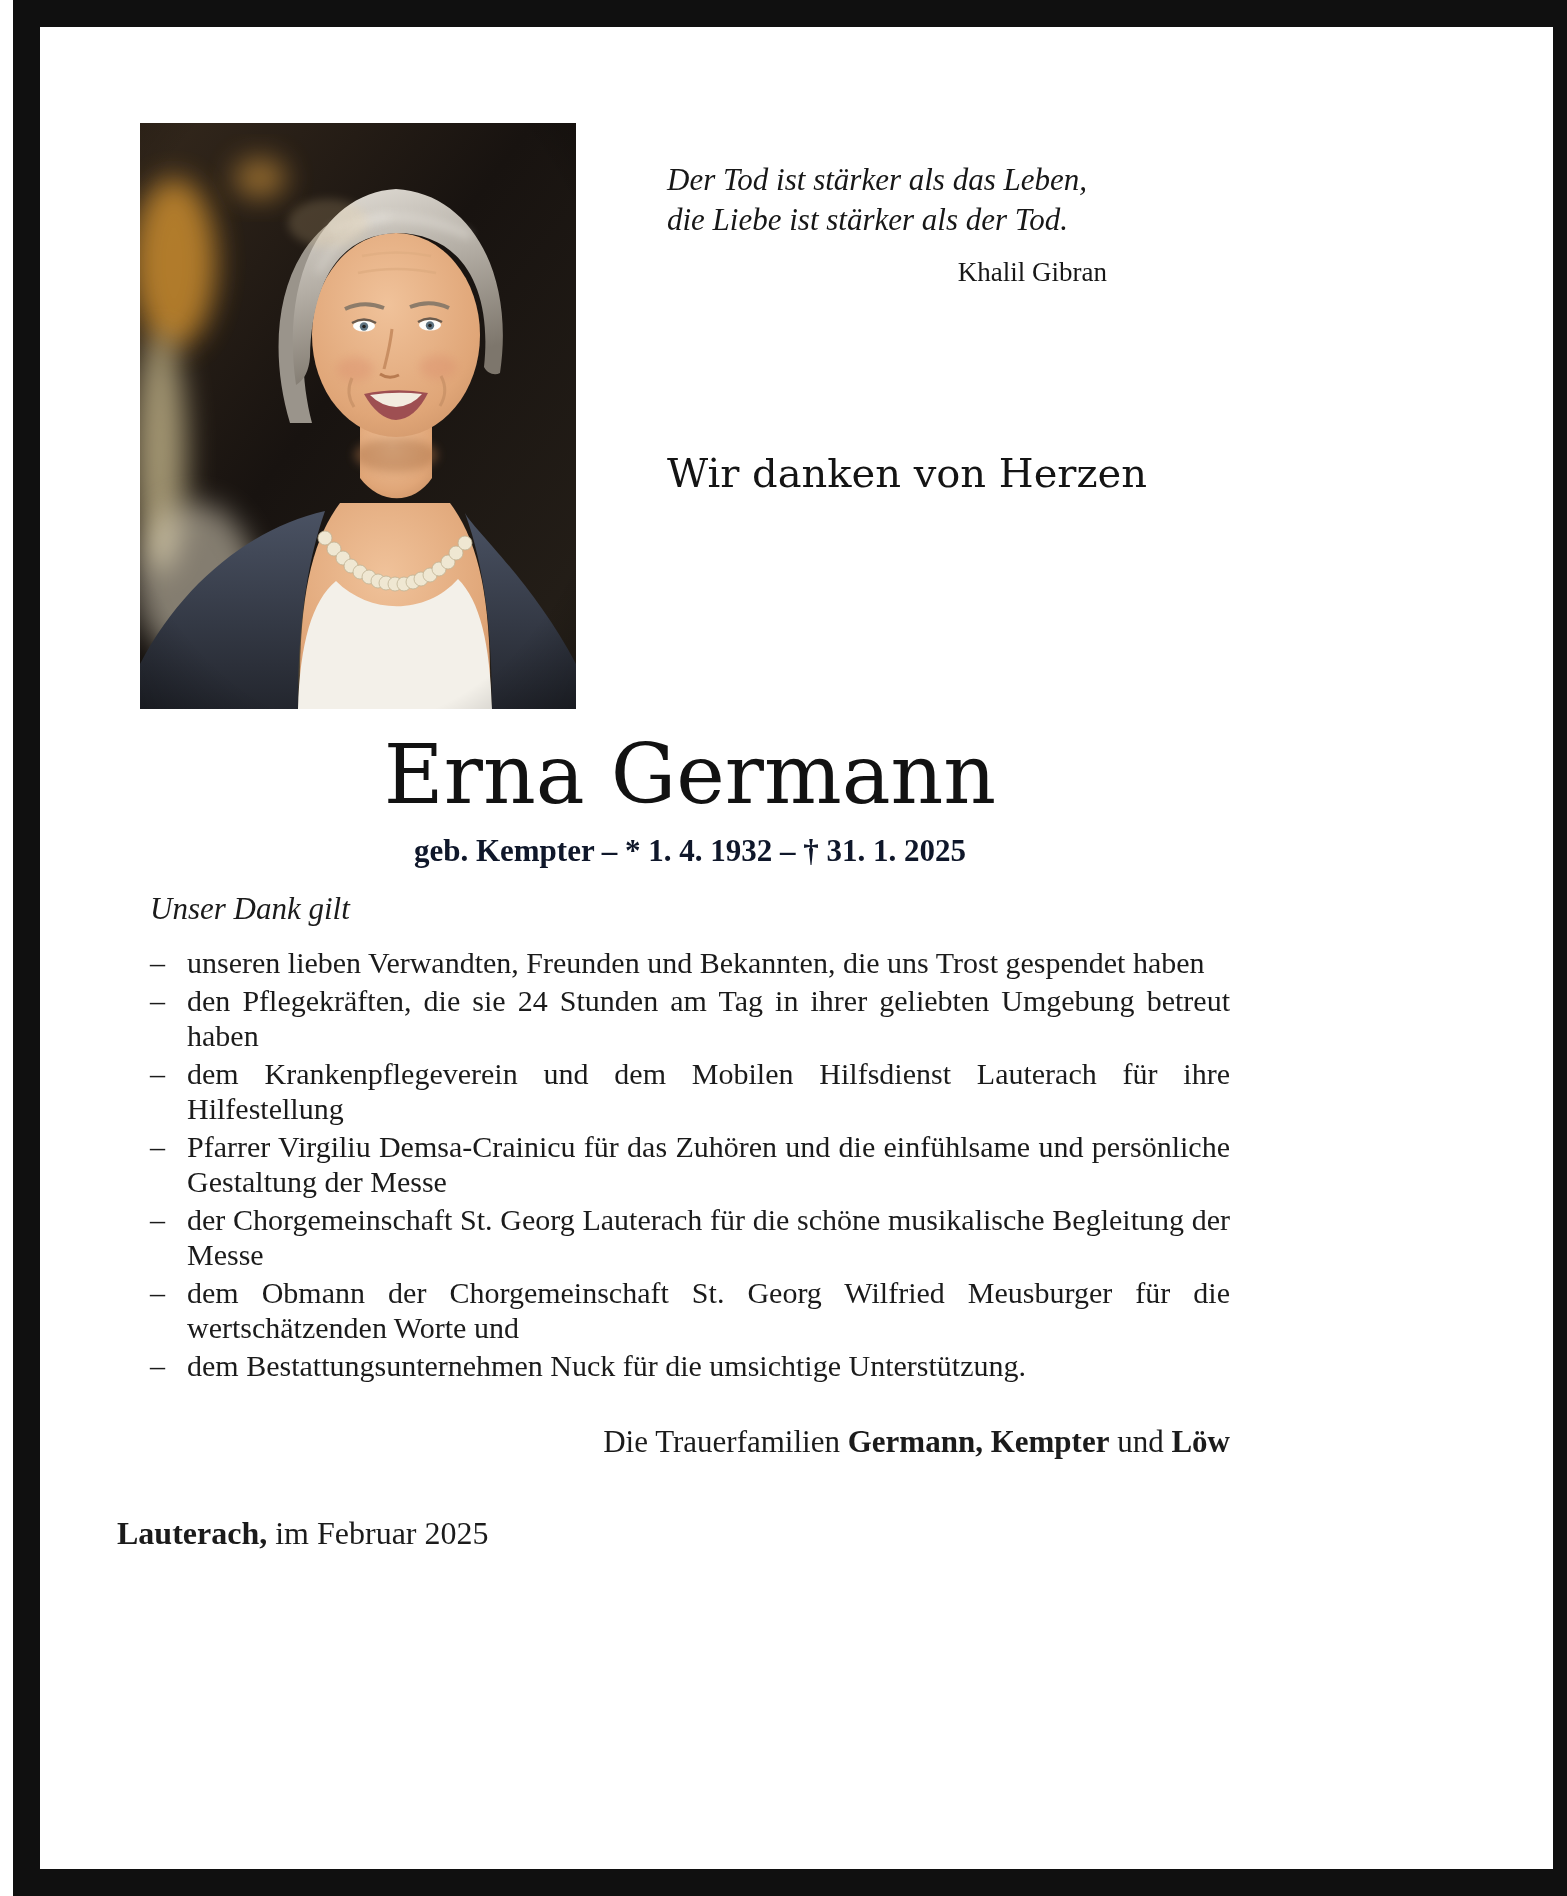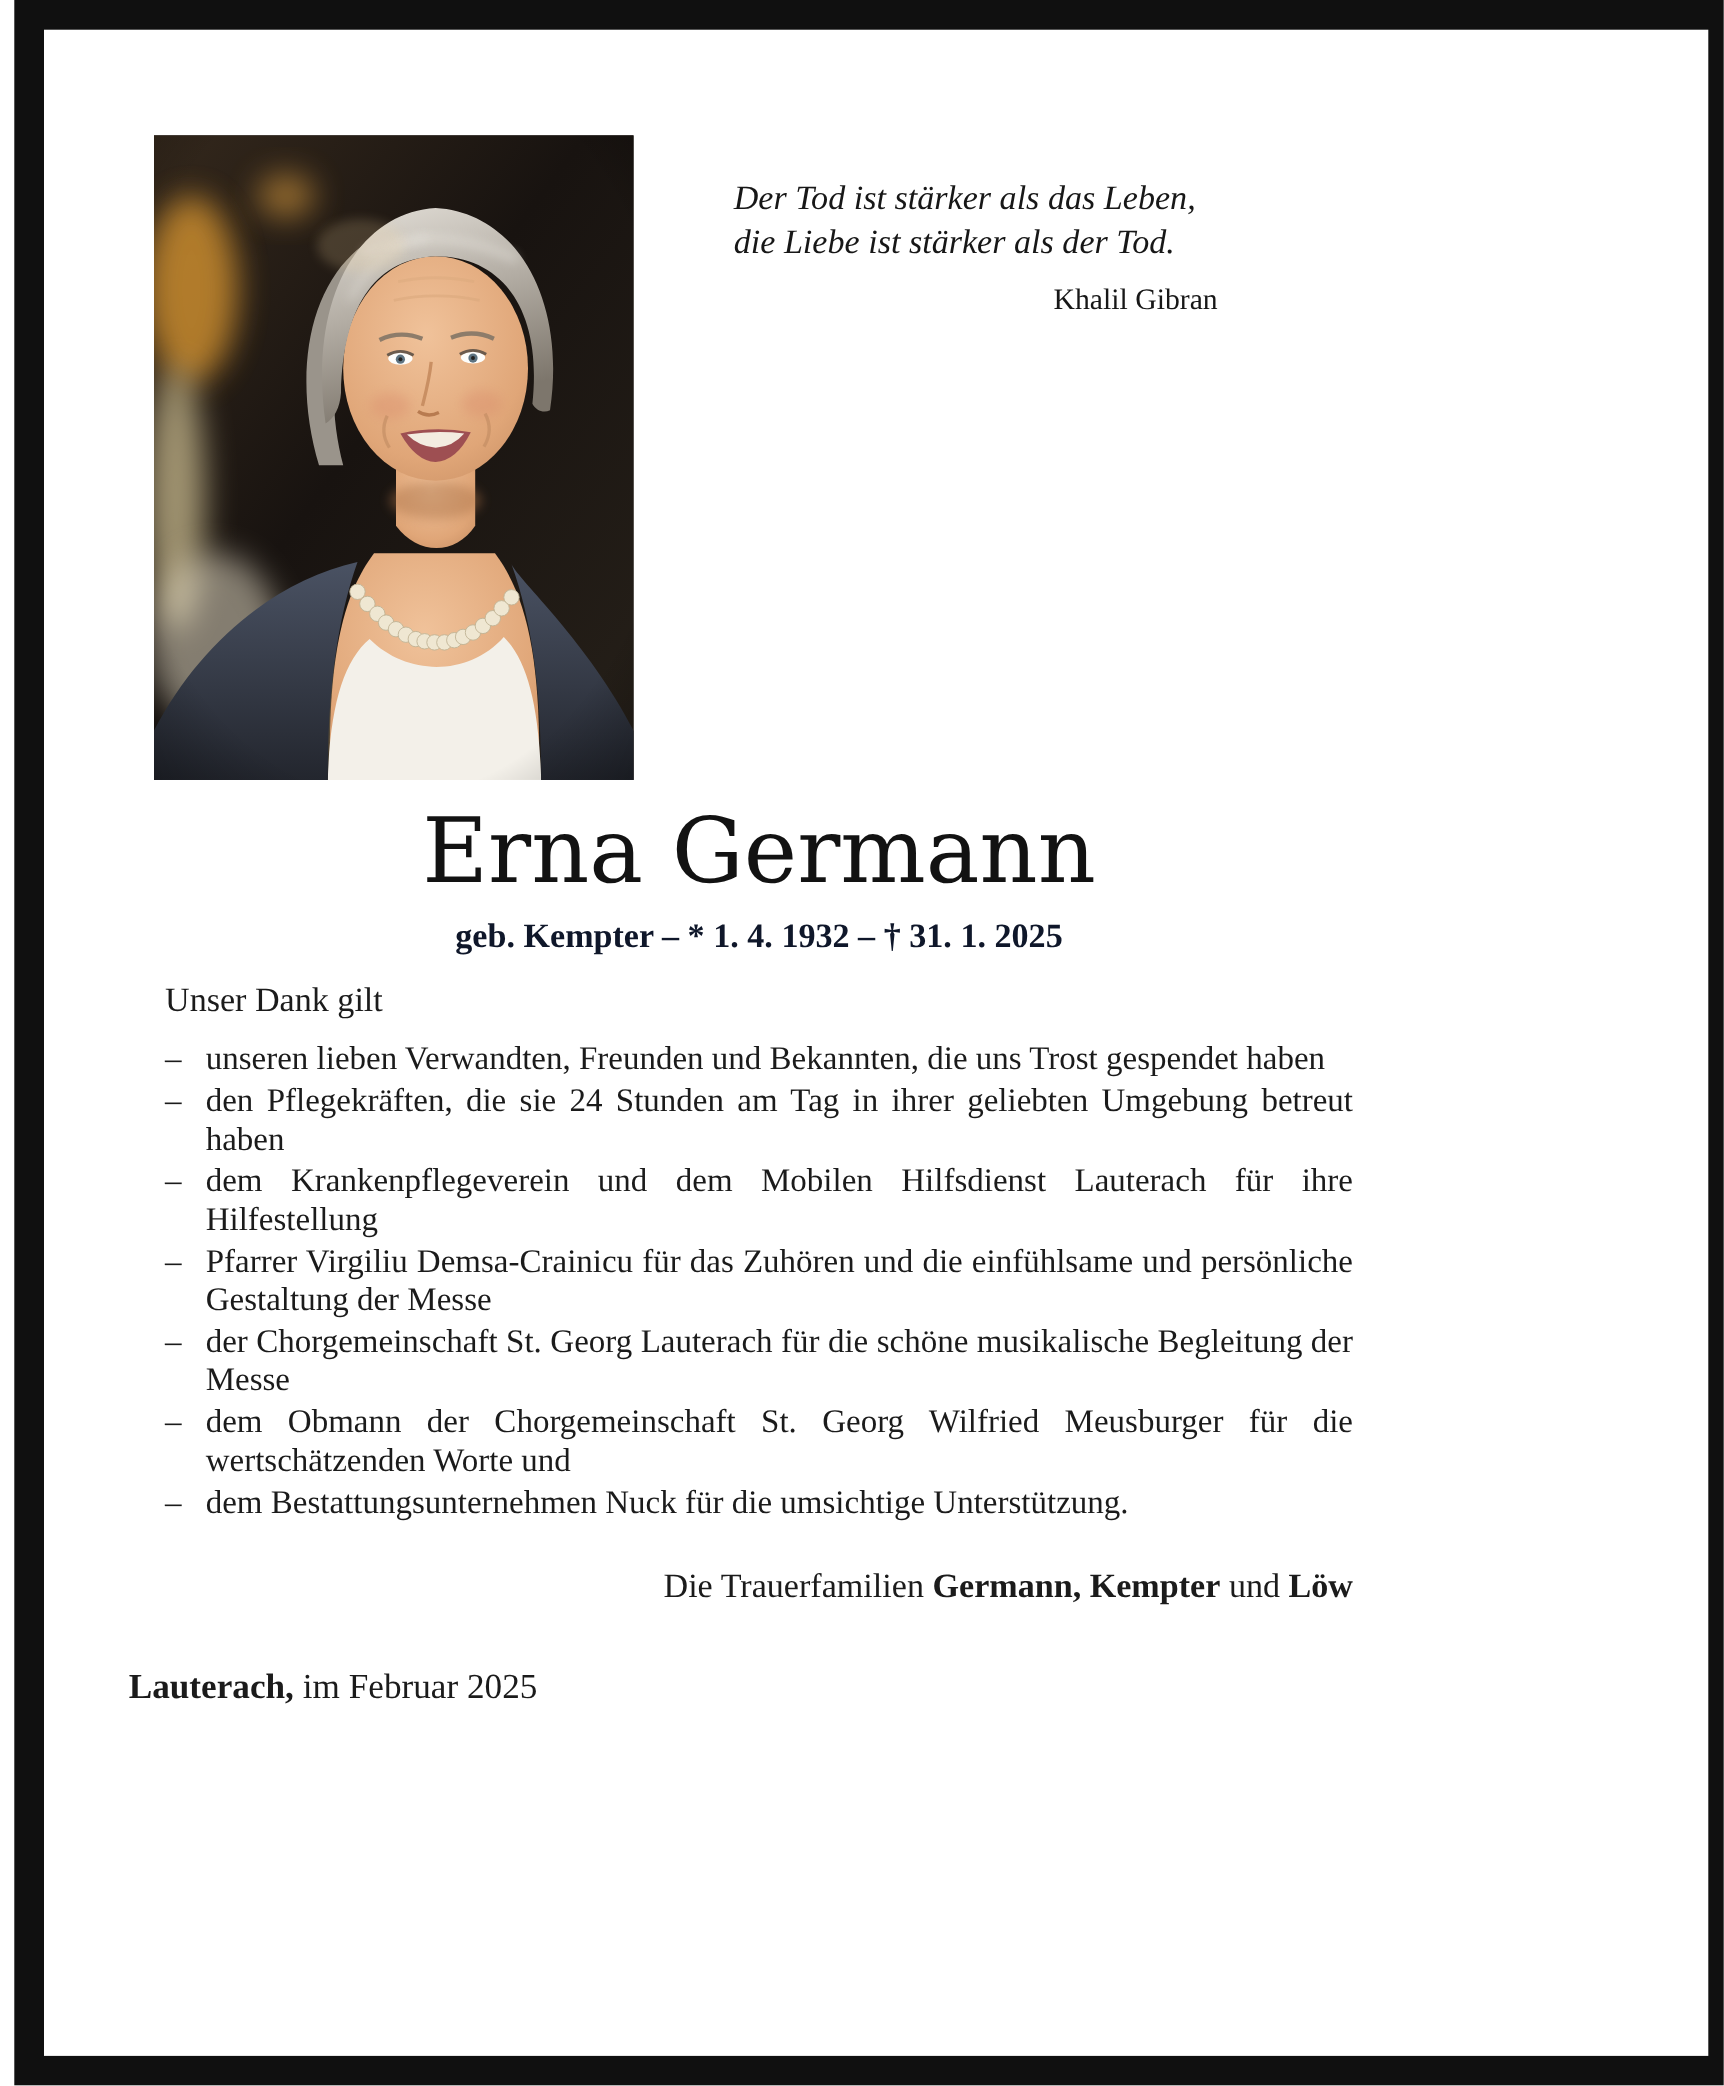--- a/index.html
+++ b/index.html
@@ -54,21 +54,21 @@
     font-size: 82px; line-height: 88px; font-weight: 400;
     letter-spacing: 0px; color: #121212;
   }
   .deceased-lifespan {
     margin-top: 14px;
     font-size: 31px; font-weight: 700; color: #0f172a;
   }
 
   .dank-intro {
     position: absolute; left: 110px; top: 864px;
-    font-size: 31px; line-height: 36px;
+    font-size: 31px; line-height: 36px; font-style: italic;
   }
   .dank-list {
     position: absolute; left: 110px; top: 918px; width: 1080px;
   }
   .dank-item {
     display: flex; align-items: flex-start;
     margin-bottom: 3px;
   }
   .dash {
     flex: 0 0 37px; font-size: 30px; line-height: 35px;
@@ -209,20 +209,21 @@
       <rect width="436" height="586" fill="url(#g-vig)"></rect>
     </svg>
   </div>
 
   <div class="quote-block">
     <div class="quote-line">Der Tod ist stärker als das Leben,</div>
     <div class="quote-line">die Liebe ist stärker als der Tod.</div>
     <div class="quote-attribution">Khalil Gibran</div>
   </div>
 
+  <div class="thanks-heading">Wir danken von Herzen</div>
 
   <div class="name-block">
     <div class="deceased-name">Erna Germann</div>
     <div class="deceased-lifespan">geb. Kempter – * 1. 4. 1932 – † 31. 1. 2025</div>
   </div>
 
   <div class="dank-intro">Unser Dank gilt</div>
 
   <div class="dank-list">
 

